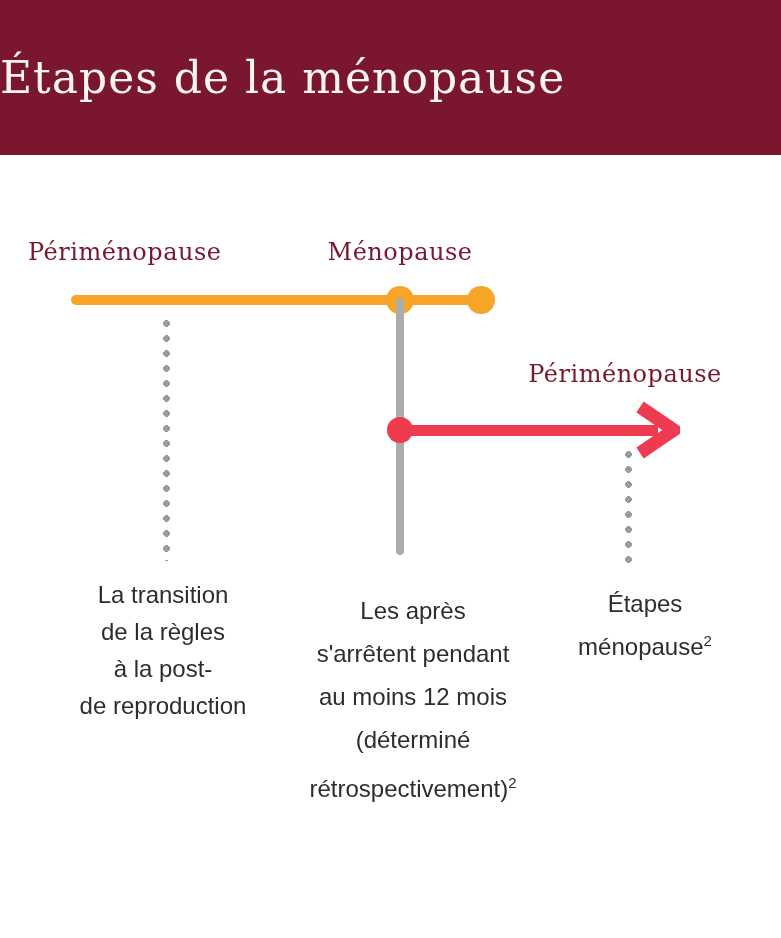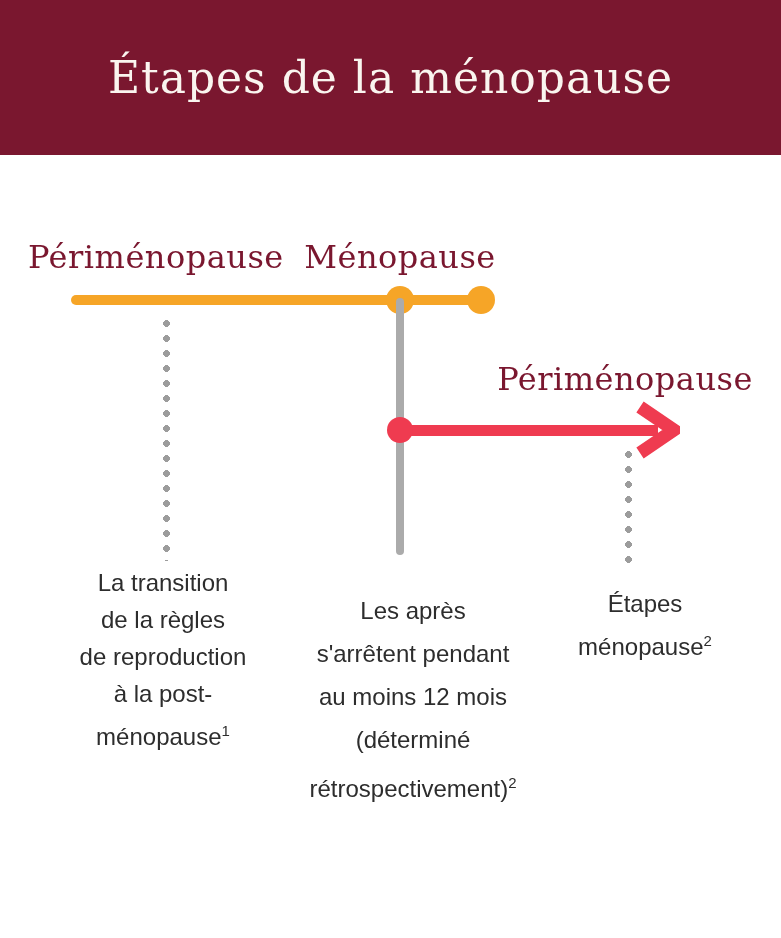--- a/index.html
+++ b/index.html
@@ -16,35 +16,35 @@
     position:relative;
     width:781px;height:938px;
     background:#ffffff;
     overflow:hidden;
     font-family:"Liberation Sans", sans-serif;
   }
   
   .banner{
     position:absolute;left:0;top:0;width:781px;height:155px;
     background:var(--maroon);
-    display:flex;align-items:center;justify-content:center;
+    display:flex;align-items:center;
   }
   .banner h1{
     margin:0;
     font-family:"DejaVu Serif","Liberation Serif",serif;
     font-weight:500;
     font-size:44px;
     letter-spacing:1px;
     color:var(--titletext);
   }
   
   .stage-label{
     position:absolute;
     font-family:"DejaVu Serif","Liberation Serif",serif;
-    font-size:32px;
+    font-size:24px;
     color:var(--maroon);
     letter-spacing:0.5px;
     white-space:nowrap;
   }
   .label-peri{left:28px;top:238px;}
   .label-meno{left:400px;top:238px;transform:translateX(-50%);}
   .label-post{left:625px;top:360px;transform:translateX(-50%);}
   
   .orange-line{
     position:absolute;left:71px;top:295px;width:411px;height:10px;
@@ -76,21 +76,21 @@
   .dotted-left{left:163px;top:316px;height:245px;}
   .dotted-right{left:625px;top:447px;height:118px;}
   
   .desc{
     position:absolute;
     text-align:center;
     color:var(--bodytext);
     font-size:24px;
   }
   .desc sup{font-size:15px;}
-  .desc-1{left:43px;top:564px;width:240px;line-height:37px;}
+  .desc-1{left:43px;top:576px;width:240px;line-height:37px;}
   .desc-2{left:288px;top:589px;width:250px;line-height:43px;}
   .desc-3{left:557px;top:585px;width:176px;line-height:37px;}
 </style>
 </head>
 <body>
 
 <div id="stage">
 
   <div class="banner">
     <h1>Étapes de la ménopause</h1>
@@ -111,23 +111,22 @@
   <svg class="arrowhead" viewBox="0 0 50 60" xmlns="http://www.w3.org/2000/svg">
     <polyline points="10,7 44,30 10,53" fill="none" stroke="#EF3B50" stroke-width="13" stroke-linecap="butt" stroke-linejoin="miter"></polyline>
   </svg>
 
   <div class="dotted-line dotted-left"></div>
   <div class="dotted-line dotted-right"></div>
 
   <div class="desc desc-1">
     <div>La transition</div>
     <div>de la règles</div>
+    <div>à la post-</div>
     <div>de reproduction</div>
-    <div>à la post-</div>
-    <div><span>ménopause</span><sup>1</sup></div>
   </div>
 
   <div class="desc desc-2">
     <div>Les après</div>
     <div>s'arrêtent pendant</div>
     <div>au moins 12 mois</div>
     <div>(déterminé</div>
     <div><span>rétrospectivement)</span><sup>2</sup></div>
   </div>
 

